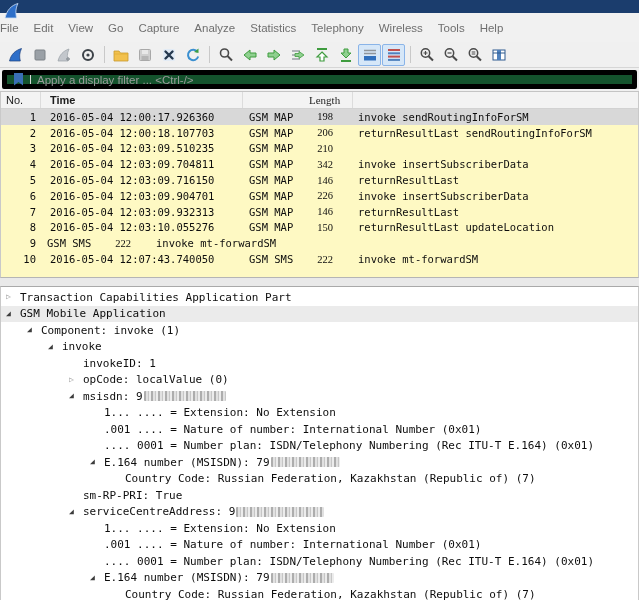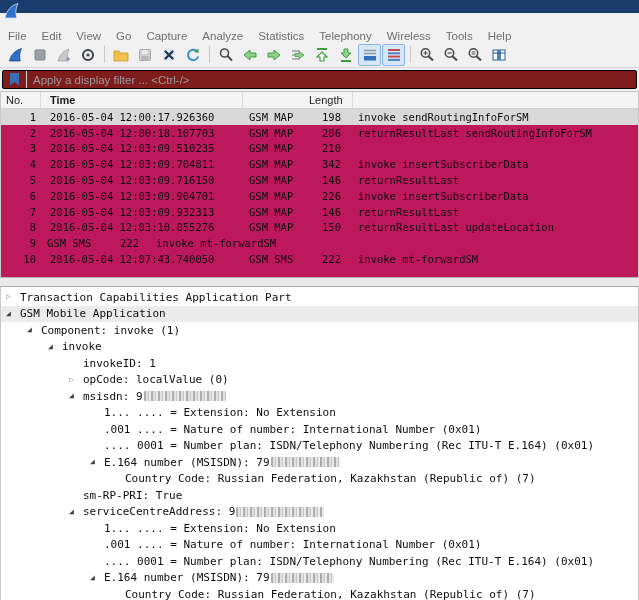--- a/index.html
+++ b/index.html
@@ -6,57 +6,57 @@
   html,body { width:639px; height:600px; overflow:hidden; background:#f0f0f0;
               font-family:"Liberation Sans", sans-serif; }
   .window { width:639px; height:600px; display:flex; flex-direction:column; position:relative; }
 
   
   .title-strip { height:13px; background:#1b3d6d; }
   .title-gap { height:9px; background:#f1f1f1; }
   .app-fin { position:absolute; left:3px; top:2px; width:19px; height:19px; }
 
   
-  .menubar { height:20px; background:#f1f1f1; display:flex; align-items:flex-end;
-             padding-left:8px; gap:15px; }
+  .menubar { height:20px; background:#f1f1f1; display:flex; align-items:flex-start;
+             gap:15px; }
   .menu-item { font-size:11.5px; color:#6f6f6f; cursor:default; }
 
   
   .toolbar { height:26px; background:#f0f0f0; border-bottom:1px solid #d6d6d6;
              display:flex; align-items:center; padding-left:4px; }
   .tbtn { width:23px; height:22px; display:flex; align-items:center; justify-content:center;
           border:1px solid transparent; border-radius:2px; margin-right:1px; }
   .tbtn.pressed { background:#d6e7f8; border-color:#8ab4e8; }
   .tbtn svg { width:16px; height:16px; }
   .tsep { width:1px; height:17px; background:#c9c9c9; margin:0 4px; }
 
   
   .filterbar { height:24px; background:#f0f0f0; border-bottom:1px solid #c4c4c4; padding:2px; }
-  .filter-input { height:100%; background:#7f1d1d; border:1px solid #000000; border-radius:2px;
+  .filter-input { height:100%; background:#14532d; border:5px solid #000000; border-radius:2px;
                   display:flex; align-items:center; }
   .bookmark-btn { width:24px; height:100%; display:flex; align-items:center; justify-content:center;
                   border-right:1px solid #dadada; }
   .filter-placeholder { font-size:11.5px; color:#9b9b9b; padding-left:6px; }
 
   
-  .packet-pane { background:#be185d; border-left:1px solid #c9c9c9; border-right:1px solid #c9c9c9;
+  .packet-pane { background:#fef9c3; border-left:1px solid #c9c9c9; border-right:1px solid #c9c9c9;
                  border-bottom:1px solid #b5b5b5; }
   .list-header { height:17px; background:#f3f3f3; border-bottom:1px solid #d2d2d2;
                  display:flex; font-size:11px; color:#1c1c1c; }
   .hcell { display:flex; align-items:center; border-right:1px solid #dcdcdc; overflow:hidden; }
   .rows { height:168px; overflow:hidden; }
   .prow { display:flex; height:15.8px; align-items:center;
           font-family:"DejaVu Sans Mono", monospace; font-size:10.5px; color:#0d0d0d;
           white-space:pre; }
   .prow.selected { background:#d8d8d8; }
   .cell { overflow:hidden; }
   .col-no   { width:40px;  text-align:right; padding-right:5px; }
   .col-time { width:202px; padding-left:9px; }
   .col-prot { width:60px;  padding-left:6px; }
-  .col-len  { width:50px;  text-align:right; padding-right:12px; }
+  .col-len  { width:50px;  text-align:right; padding-right:20px;font-family:Liberation Serif, serif; }
   .col-info { flex:1; padding-left:5px; }
   .hcell.col-no { padding:0 0 0 5px; text-align:left; }
   .hcell.col-time { padding-left:9px;font-weight:bold; }
   .hcell.col-prot { padding-left:6px;margin-top:36px; }
   .hcell.col-len  { padding-left:6px; text-align:left; }
   .hcell.col-info { padding-left:5px; border-right:none; }
 
   
   .splitter { height:8px; background:#e9e9e9; }
 

